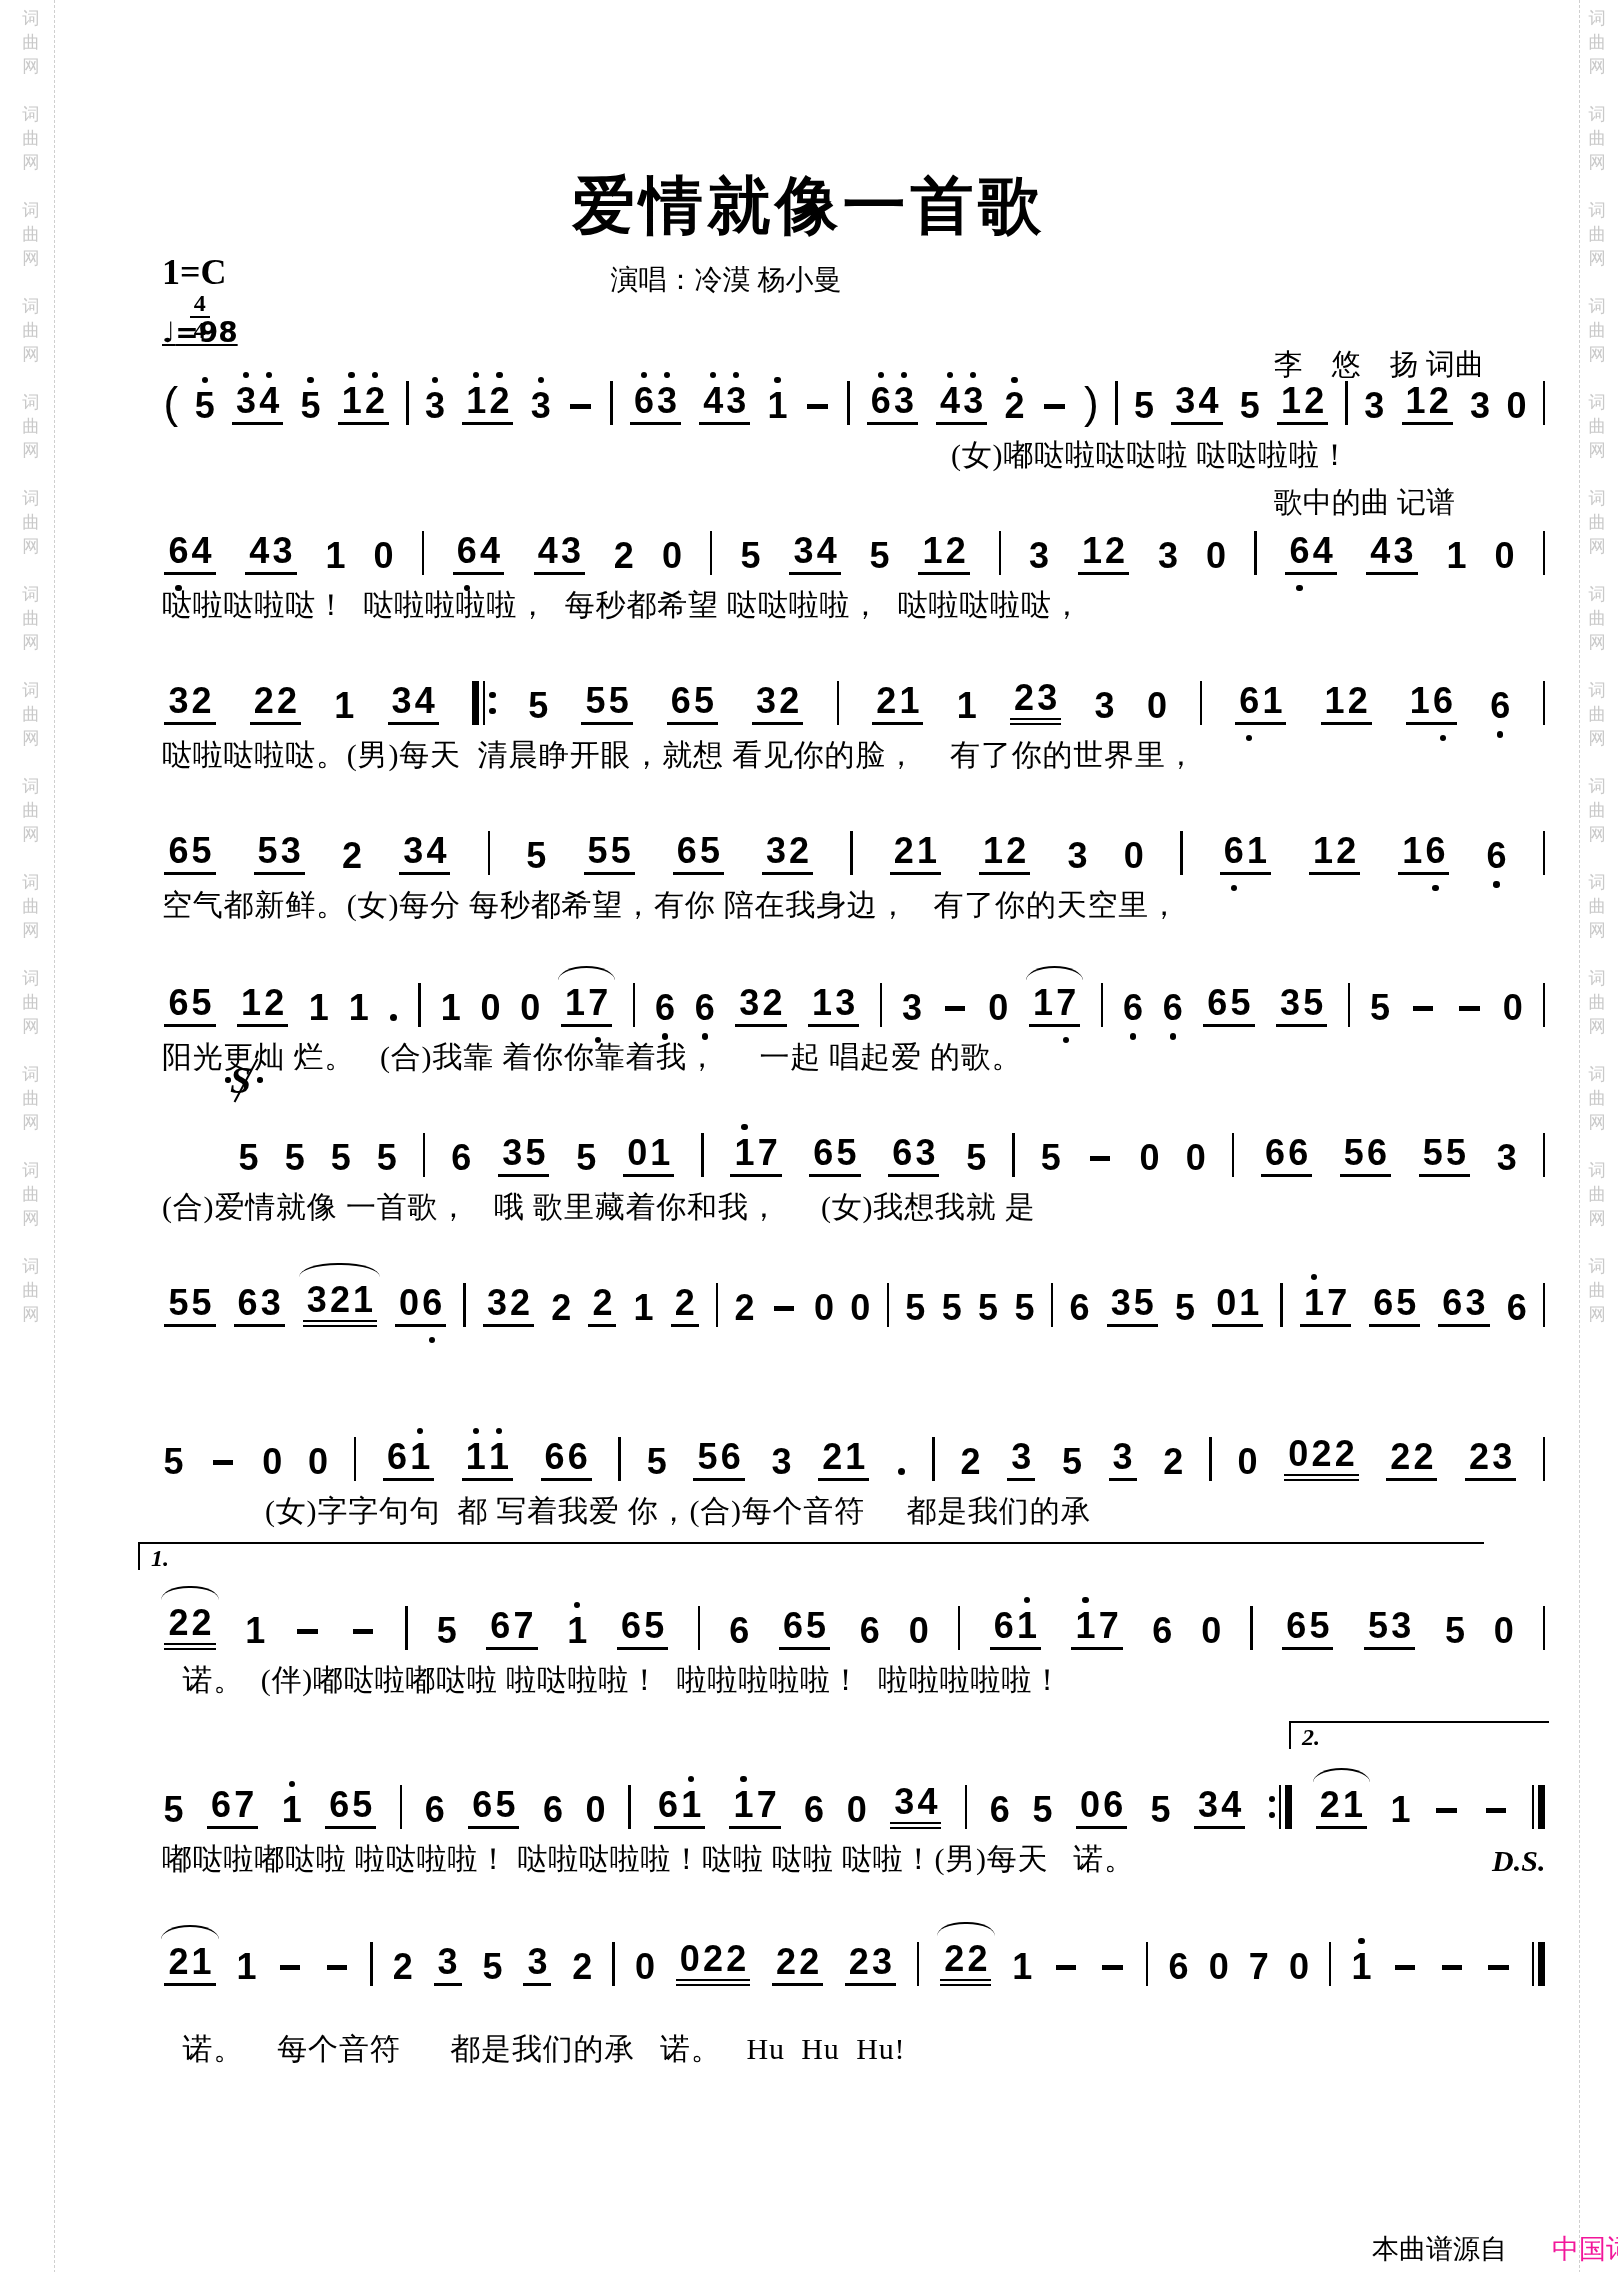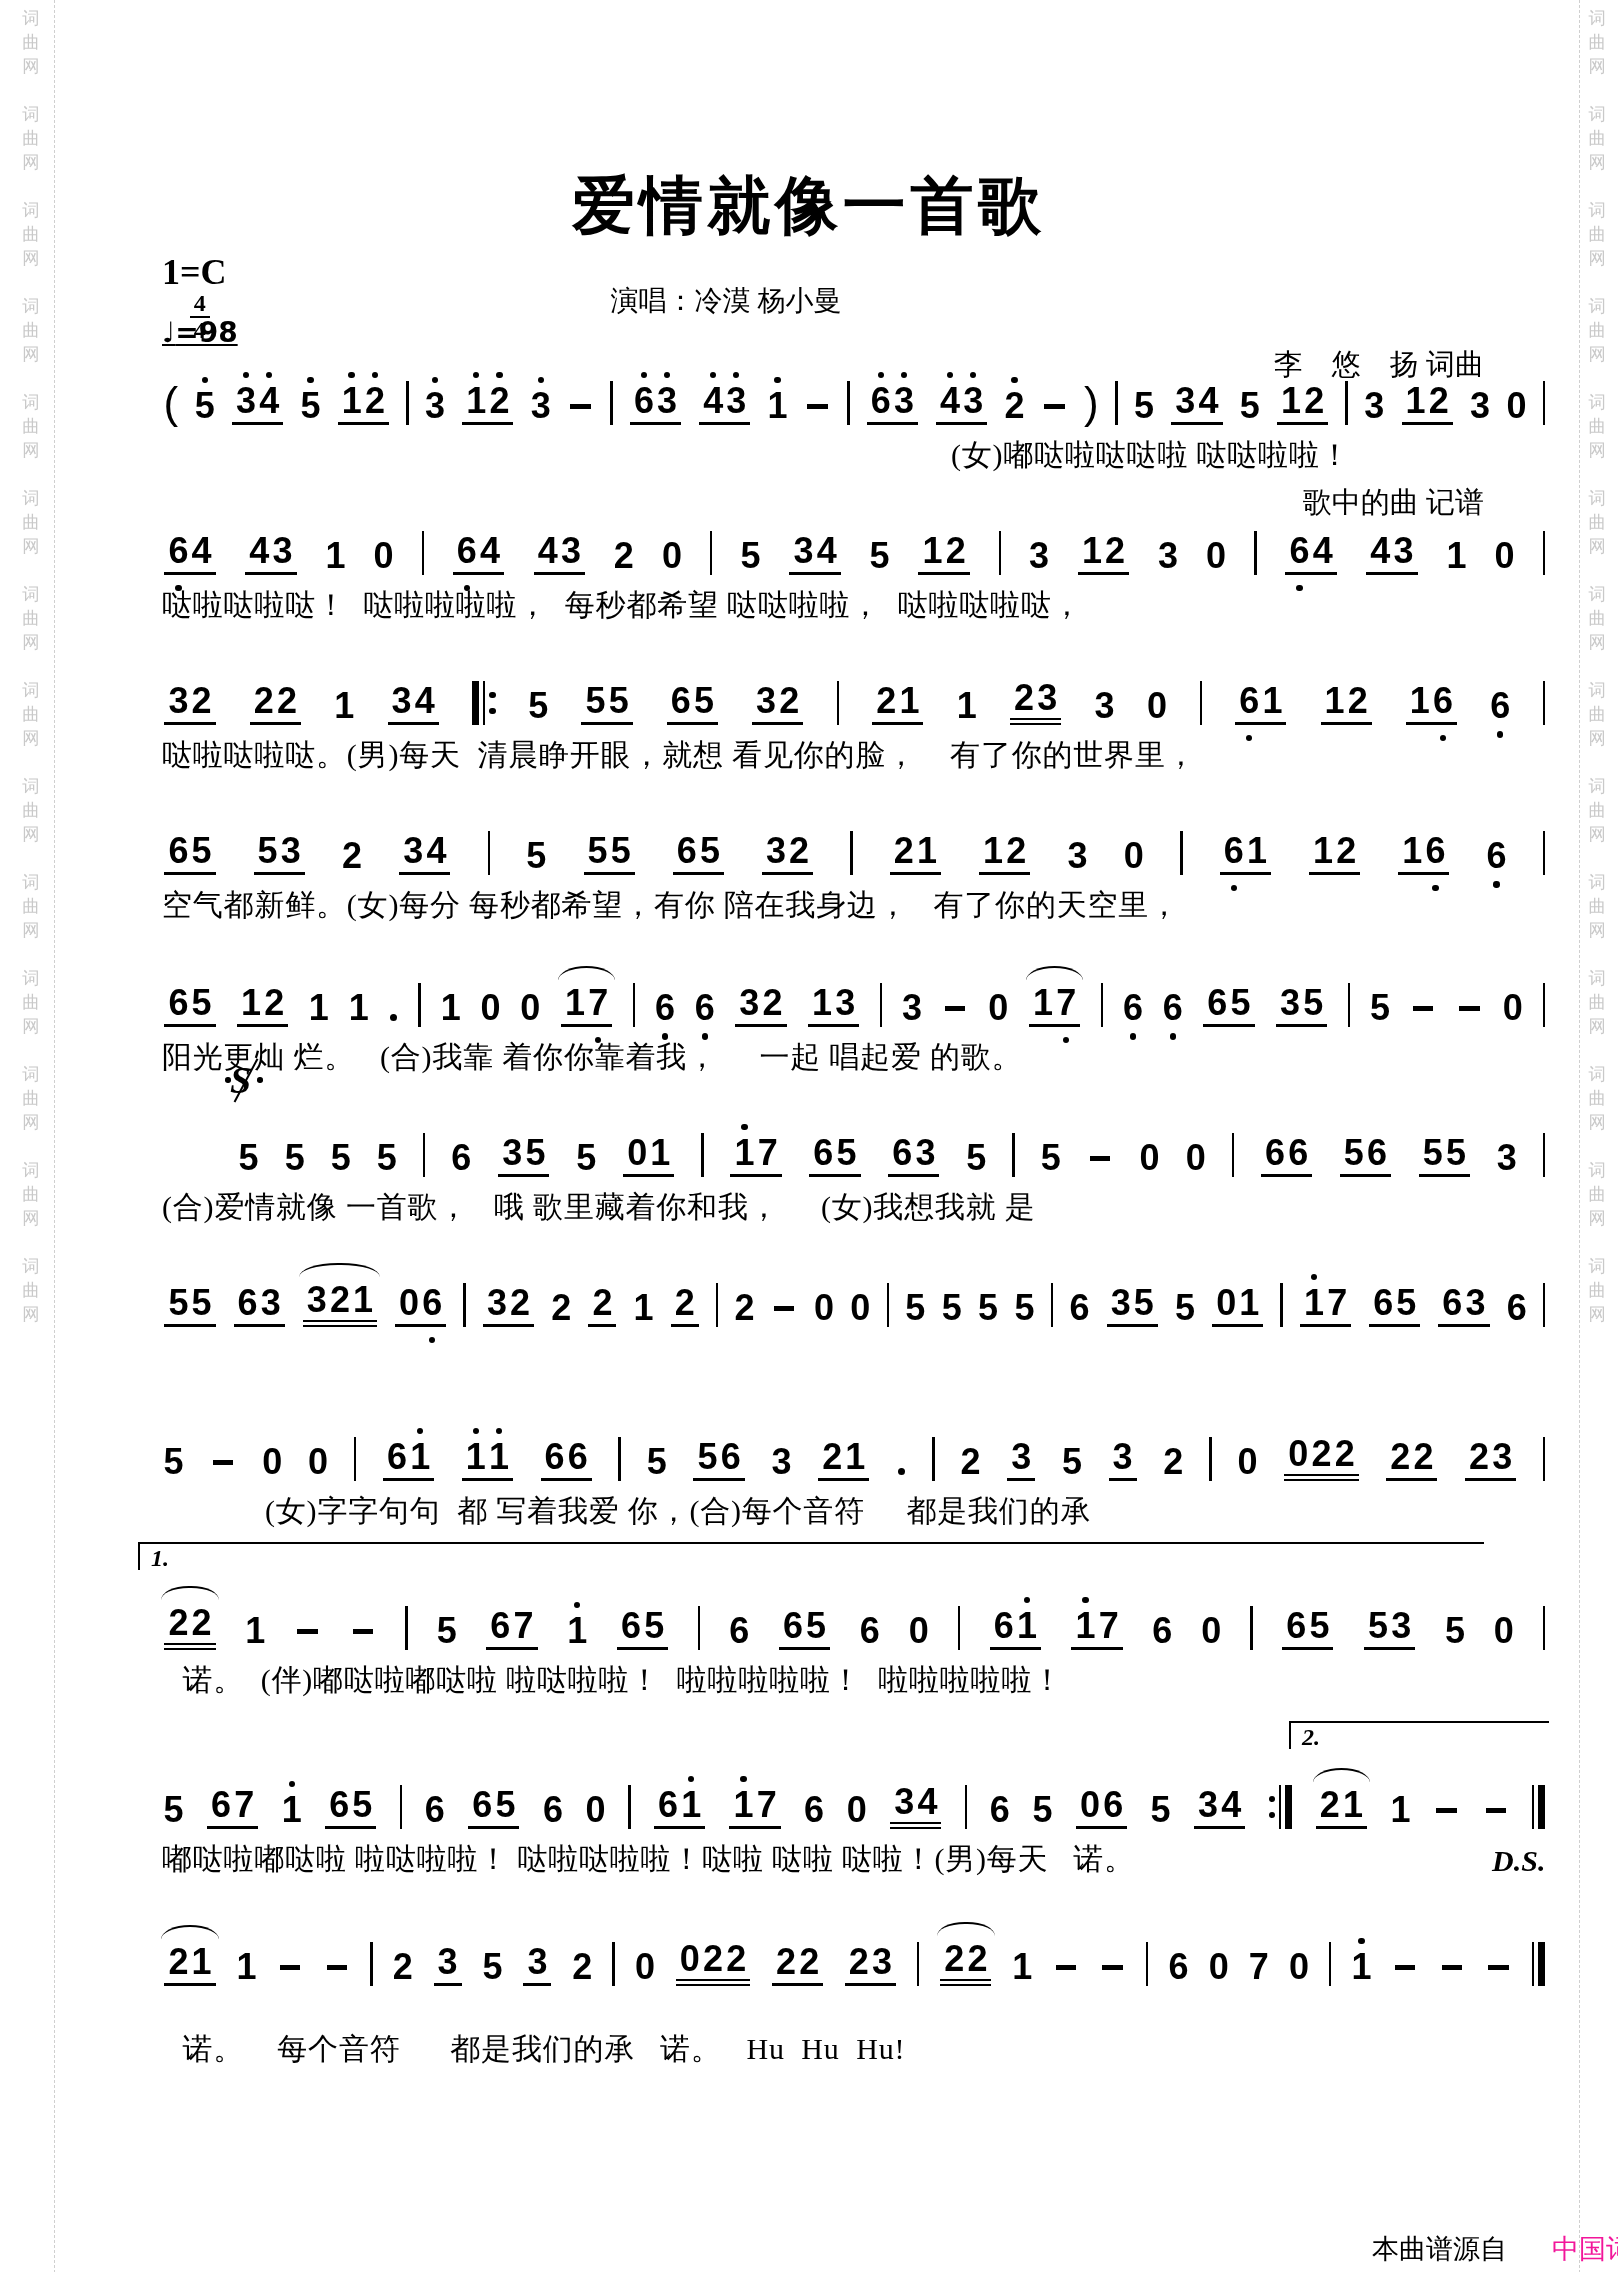--- a/index.html
+++ b/index.html
@@ -7,22 +7,22 @@
         font-family:"Liberation Serif",serif;color:#000;}
   
   .wm{position:absolute;top:0;bottom:0;color:#c9c9c9;font:17.4px/24px "Liberation Sans",sans-serif;
       white-space:pre-line;text-align:center;overflow:hidden;}
   .wm-left{left:8px;width:46px;border-right:1.6px dashed #cfcfcf;padding-top:6.3px;}
   .wm-right{right:3.2px;width:35px;border-left:1.6px dashed #cfcfcf;padding-top:6.3px;}
   
   .title{position:absolute;top:128px;left:0;right:0;text-align:center;
          font:900 63px/73px "Liberation Serif",serif;letter-spacing:4.7px;}
   .performer{position:absolute;top:262px;left:0;right:166px;text-align:center;
-             font:400 28px/35px "Liberation Serif",serif;margin-top:21px;}
-  .credits{position:absolute;top:249px;right:134px;text-align:right;
+             font:400 28px/35px "Liberation Serif",serif;}
+  .credits{position:absolute;top:249px;right:134px;text-align:left;
            font:400 29px/46px "Liberation Serif",serif;white-space:pre;}
   .keysig{position:absolute;top:253px;left:162px;display:flex;align-items:center;
           font:700 36px/38px "Liberation Serif",serif;flex-direction:column;}
   .frac{display:inline-flex;flex-direction:column;align-items:center;margin-left:11px;
         font:700 24px/25px "Liberation Serif",serif;}
   .frac i{font-style:normal;padding:0 4px;}
   .frac i:first-child{border-bottom:2.4px solid #000;}
   .tempo{position:absolute;top:317px;left:162px;font:700 28px/32px "DejaVu Sans",sans-serif;text-decoration:underline;}
   
   .sys{position:absolute;left:162px;width:1385px;}

